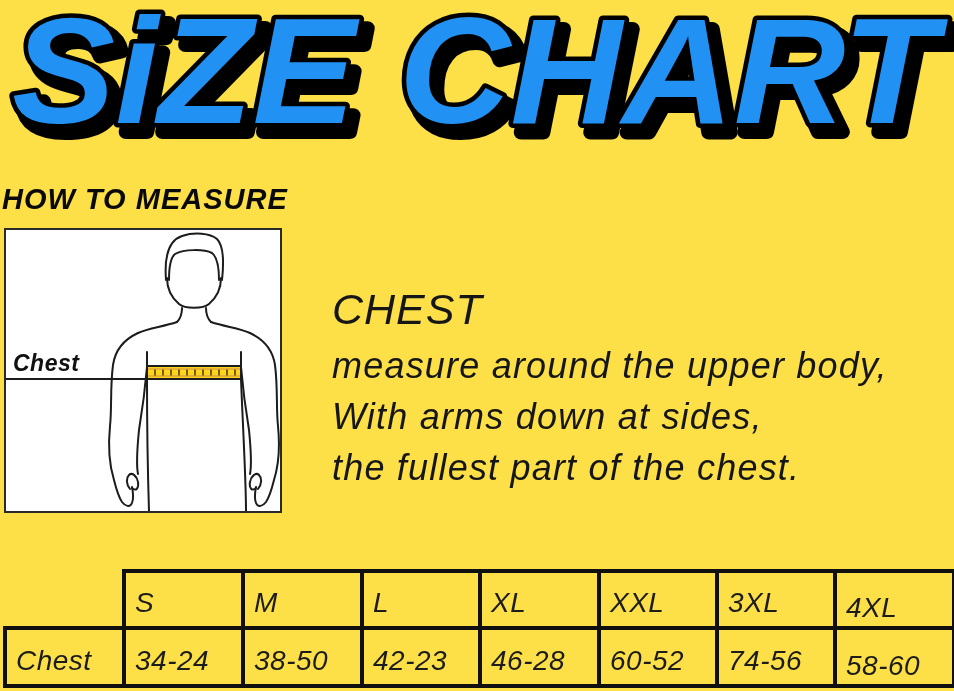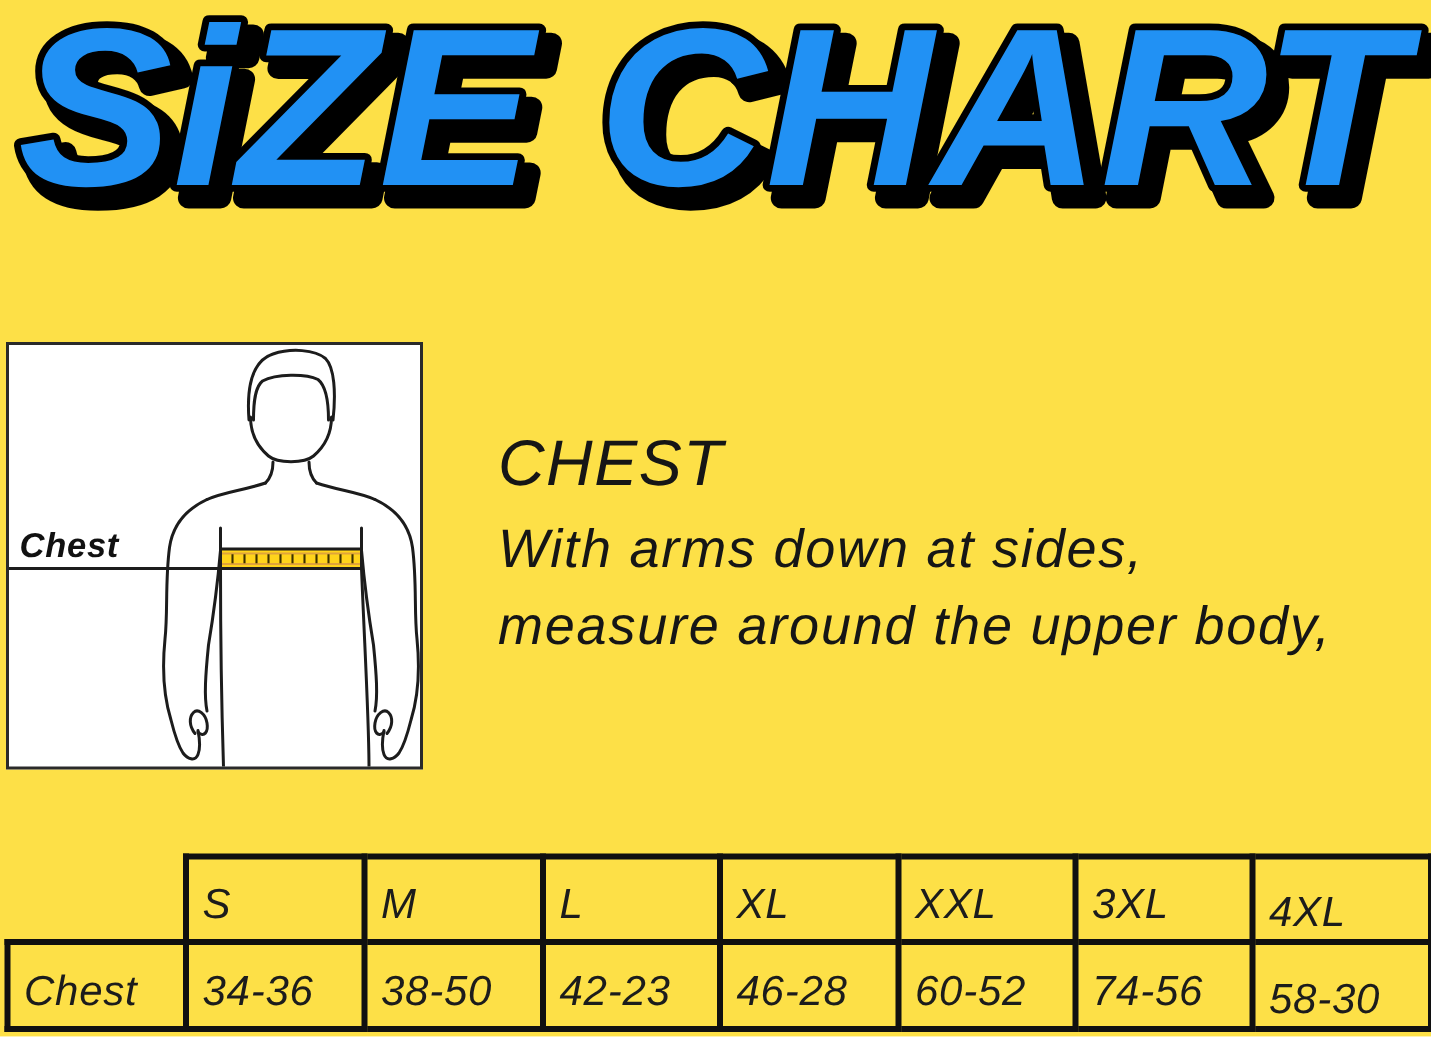--- a/index.html
+++ b/index.html
@@ -62,20 +62,21 @@
 </head>
 <body>
 
 <div class="stage">
 
   <svg class="title-svg" width="954" height="152" viewBox="0 0 954 152">
     <text class="title-shadow" x="20" y="132" textLength="925" lengthAdjust="spacingAndGlyphs">SiZE CHART</text>
     <text class="title-main" x="12" y="123" textLength="925" lengthAdjust="spacingAndGlyphs" fill="#2191f4">SiZE CHART</text>
   </svg>
 
+  <h2 class="htm-heading">HOW TO MEASURE</h2>
 
   <div class="figure-box">
     <svg width="274" height="281" viewBox="0 0 274 281">
 
       <path class="outline" d="M160,50 C158,24 164,10 176,6 C188,2 204,3 211,9 C217,15 218,32 216,50"></path>
       <path class="outline" d="M163,50 C163,38 164,28 169,24 C178,19 198,19 206,23 C211,27 213,38 213,50"></path>
 
       <path class="outline" d="M161,48 C161,60 166,68 173,74 C179,79 197,79 203,74 C210,68 215,60 215,48"></path>
 
       <path class="outline" d="M176,78 C176,84 175,88 171,92"></path>
@@ -103,22 +104,23 @@
       <path class="thin" stroke="#e0a43a" fill="none" d="M142,139 L234,139 M142,146 L234,146"></path>
       <path class="thin" stroke="#3a3000" fill="none" d="M149,139.5 V145.5 M157,139.5 V145.5 M165,139.5 V145.5 M173,139.5 V145.5 M181,139.5 V145.5 M189,139.5 V145.5 M197,139.5 V145.5 M205,139.5 V145.5 M213,139.5 V145.5 M221,139.5 V145.5 M229,139.5 V145.5"></path>
 
       <path class="outline" d="M0,149 L141,149"></path>
     </svg>
     <span class="chest-label">Chest</span>
   </div>
 
   <div class="instructions">
     <div class="instr-heading">CHEST</div>
+    <div class="instr-line">measure around the upper body,</div>
     <div class="instr-line">With arms down at sides,</div>
-    <div class="instr-line">measure around the upper body,</div>
+    <div class="instr-line">the fullest part of the chest.</div>
   </div>
 
   <table class="size-table">
     <colgroup>
       <col style="width:119px">
         <col style="width:119px">
         <col style="width:119px">
       <col style="width:118px">
         <col style="width:119px">
         <col style="width:118px">
@@ -131,24 +133,24 @@
       <td>S</td>
       <td>M</td>
       <td>L</td>
       <td>XL</td>
       <td>XXL</td>
       <td>3XL</td>
       <td class="low">4XL</td>
     </tr>
     <tr class="data">
       <td>Chest</td>
-      <td>34-36</td>
+      <td>34-24</td>
       <td>38-50</td>
       <td>42-23</td>
       <td>46-28</td>
       <td>60-52</td>
       <td>74-56</td>
-      <td class="low">58-30</td>
+      <td class="low">58-60</td>
     </tr>
   </tbody>
     </table>
 
 </div>
 
 </body></html>

